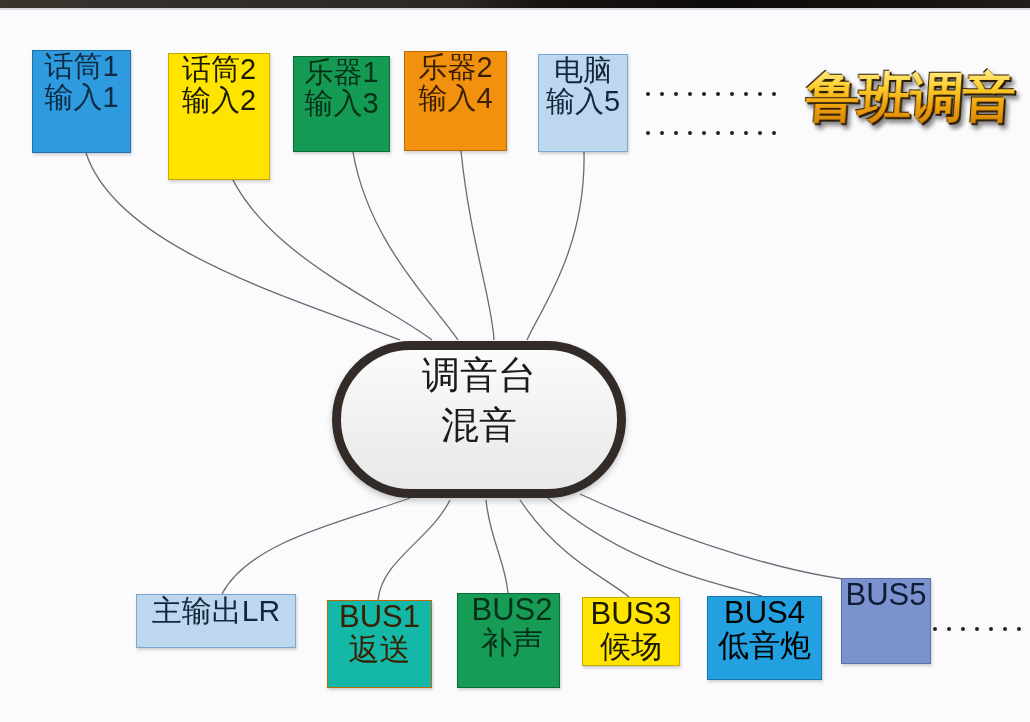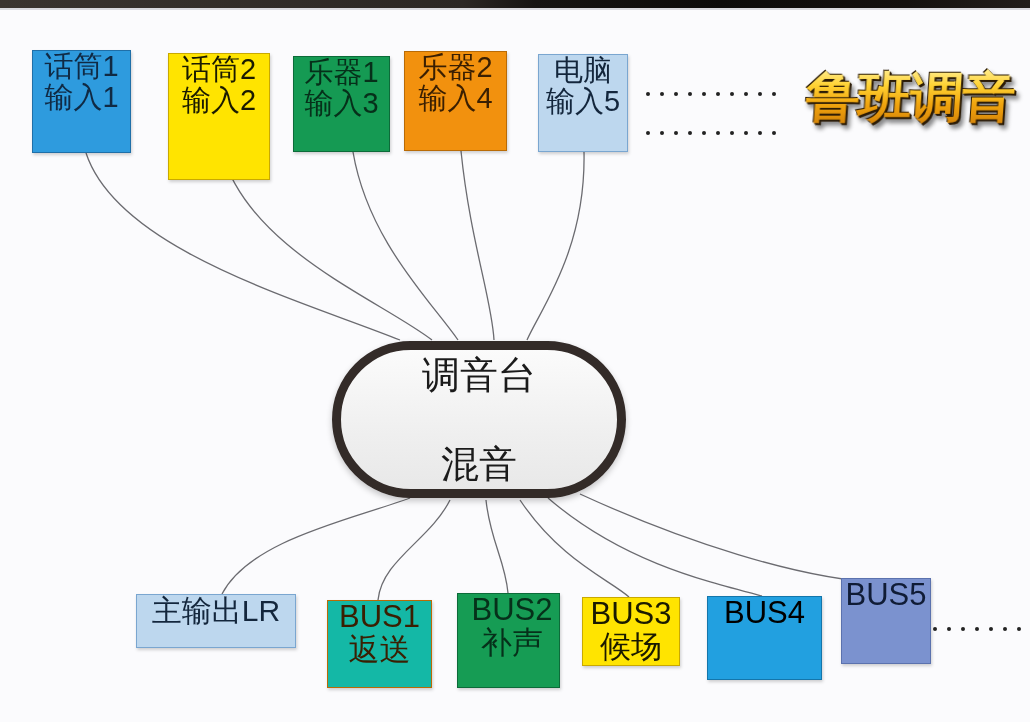--- a/index.html
+++ b/index.html
@@ -71,21 +71,21 @@
     width: 294px;
     height: 157px;
     box-sizing: border-box;
     border: 9px solid #332b28;
     border-radius: 79px;
     background: linear-gradient(to bottom, #fbfbfb 0%, #f0f0f0 55%, #e8e8e8 100%);
     box-shadow: 0 3px 6px rgba(0,0,0,0.22);
     display: flex;
     flex-direction: column;
     align-items: center;
-    justify-content: space-between;
+    justify-content: flex-start;
     color: #1b1b1b;
     font-size: 38px;
     line-height: 1.32;
   }
   #hub .ln { display: block; white-space: nowrap; }
 
   
   .dots {
     position: absolute;
     display: flex;
@@ -181,20 +181,21 @@
       <div class="node" style="left: 457px; top: 593px; width: 103px; height: 95px; background: rgb(22, 156, 84); border: 1.5px solid rgb(12, 107, 57); color: rgb(6, 48, 26); font-size: 31px; box-shadow: rgba(0, 0, 0, 0.18) 1px 2px 3px; padding-left: 7px;">
         <span class="ln">BUS2</span>
         <span class="ln">补声</span>
       </div>
       <div class="node" style="left: 582px; top: 597px; width: 98px; height: 69px; background: rgb(255, 228, 0); border: 1.5px solid rgb(201, 169, 0); color: rgb(26, 26, 0); font-size: 31px; box-shadow: rgba(0, 0, 0, 0.18) 1px 2px 3px;">
         <span class="ln">BUS3</span>
         <span class="ln">候场</span>
       </div>
       <div class="node" style="left: 707px; top: 596px; width: 115px; height: 84px; background: rgb(34, 160, 224); border: 1.5px solid rgb(20, 118, 171); color: #000000; font-size: 31px; box-shadow: rgba(0, 0, 0, 0.18) 1px 2px 3px;">
         <span class="ln">BUS4</span>
+        <span class="ln">低音炮</span>
       </div>
       <div class="node" style="left: 841px; top: 578px; width: 90px; height: 86px; background: rgb(123, 146, 207); border: 1.5px solid rgb(91, 114, 174); color: rgb(16, 28, 54); font-size: 31px; box-shadow: rgba(0, 0, 0, 0.18) 1px 2px 3px;">
         <span class="ln">BUS5</span>
       </div>
     </div>
 
   <div id="hub">
     <span class="ln">调音台</span>
     <span class="ln">混音</span>
   </div>

